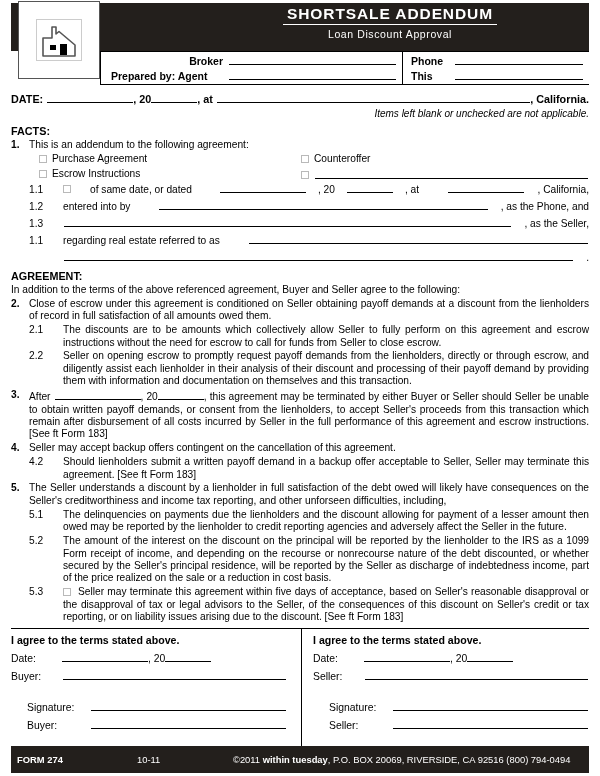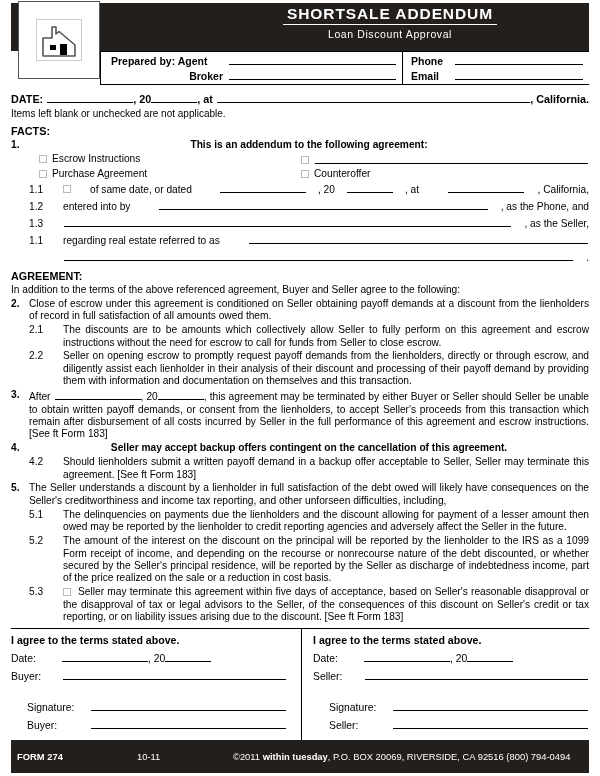--- a/index.html
+++ b/index.html
@@ -136,22 +136,24 @@
     margin-top: 4px;
     white-space: nowrap;
   }
   .dateline .fill { border-bottom: 1px solid #000; height: 10px; }
   .f-short { width: 86px; }
   .f-tiny { width: 46px; }
   .f-grow { flex: 1; }
   .sp { display: inline-block; width: 4px; }
 
   .italic-note {
+    font-style: italic;
     font-size: 10px;
     margin-top: 3px;
+    text-align: right;
   }
   .section-head {
     font-weight: bold;
     font-size: 10.8px;
     margin-top: 4px;
   }
   .lead {
     font-size: 10.2px;
     margin-top: 1px;
   }
@@ -172,21 +174,21 @@
     font-weight: normal;
     text-align: left;
   }
   .indent-1 { margin-left: 18px; gap: 12px; }
   .item-body {
     flex: 1;
     text-align: justify;
     font-size: 10.2px;
     line-height: 12.4px;
   }
-  .item-body.nojust { text-align: center; font-weight: bold; }
+  .item-body.nojust { text-align: left; }
 
   .cb {
     display: inline-block;
     width: 8px;
     height: 8px;
     border: 1px solid #b9b9b9;
     box-sizing: border-box;
     vertical-align: -1px;
     margin-right: 5px;
   }
@@ -251,21 +253,21 @@
   .sig-row .lbl-w { width: 46px; flex: 0 0 46px; }
   .sig-row .lbl-sig { width: 58px; flex: 0 0 58px; margin-left: 16px; }
   .sig-gap { height: 13px; }
 
   
   .footer {
     position: absolute;
     left: 11px;
     right: 11px;
     bottom: 3px;
-    height: 33px;
+    height: 27px;
     background: #231f1c;
     color: #ffffff;
     display: flex;
     align-items: center;
     font-size: 9.4px;
   }
   .footer-form { font-weight: bold; padding-left: 6px; width: 120px; }
   .footer-date { width: 96px; }
   .footer-copy { flex: 1; }
   .footer-copy .ft-brand { font-weight: bold; }
@@ -289,35 +291,35 @@
           <path d="M4 33 L4 15 L13 15 L13 4 L17 4 L17 11 L20 8.5 L36 22 L36 33 Z" fill="#ffffff" stroke="#555555" stroke-width="1.6" stroke-linejoin="round"></path>
           <rect x="11" y="22" width="6" height="5" fill="#000000"></rect>
           <rect x="21" y="21" width="7" height="11" fill="#000000"></rect>
         </svg>
       </div>
     </div>
 
     <div class="prepared">
       <div class="prepared-left">
         <div class="pb-row">
-          <span class="pb-label pb-agent-lbl">Prepared by: Agent</span>
+          <span class="pb-label pb-broker-lbl">Broker</span>
           <span class="pb-line"></span>
         </div>
         <div class="pb-row">
-          <span class="pb-label pb-broker-lbl">Broker</span>
+          <span class="pb-label pb-agent-lbl">Prepared by: Agent</span>
           <span class="pb-line"></span>
         </div>
       </div>
       <div class="prepared-right">
         <div class="pb-row">
           <span class="pb-label pb-pe-lbl">Phone</span>
           <span class="pb-line"></span>
         </div>
         <div class="pb-row">
-          <span class="pb-label pb-pe-lbl">Email</span>
+          <span class="pb-label pb-pe-lbl">This</span>
           <span class="pb-line"></span>
         </div>
       </div>
     </div>
   </div>
 
   <div class="body">
 
     <div class="dateline">
       <span>DATE:</span>
@@ -335,34 +337,34 @@
 
     <div class="section-head">FACTS:</div>
 
     <div class="item">
       <span class="item-num">1.</span>
       <span class="item-body nojust">This is an addendum to the following agreement:</span>
     </div>
 
     <div class="check-row">
       <div class="check-col-a">
+        <span class="cb"></span><span>Purchase Agreement</span>
+      </div>
+      <div class="check-col-b">
+        <span class="cb"></span><span>Counteroffer</span>
+      </div>
+    </div>
+
+    <div class="check-row">
+      <div class="check-col-a">
         <span class="cb"></span><span>Escrow Instructions</span>
       </div>
       <div class="check-col-b" style="display:flex;align-items:baseline;">
         <span class="cb"></span>
         <span class="ul-flex"></span>
-      </div>
-    </div>
-
-    <div class="check-row">
-      <div class="check-col-a">
-        <span class="cb"></span><span>Purchase Agreement</span>
-      </div>
-      <div class="check-col-b">
-        <span class="cb"></span><span>Counteroffer</span>
       </div>
     </div>
 
     <div class="sub-line indent-1">
       <span class="num">1.1</span>
       <span class="cb cb-pre"></span>
       <span class="txt">of same date, or dated</span>
       <span class="sp"></span>
       <span class="ul ul-86"></span>
       <span class="txt">, 20</span>

